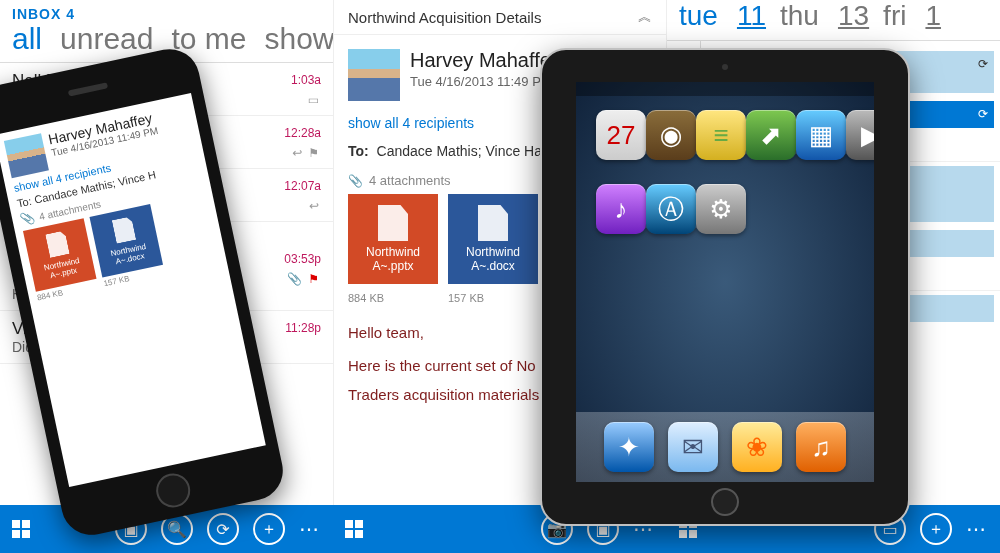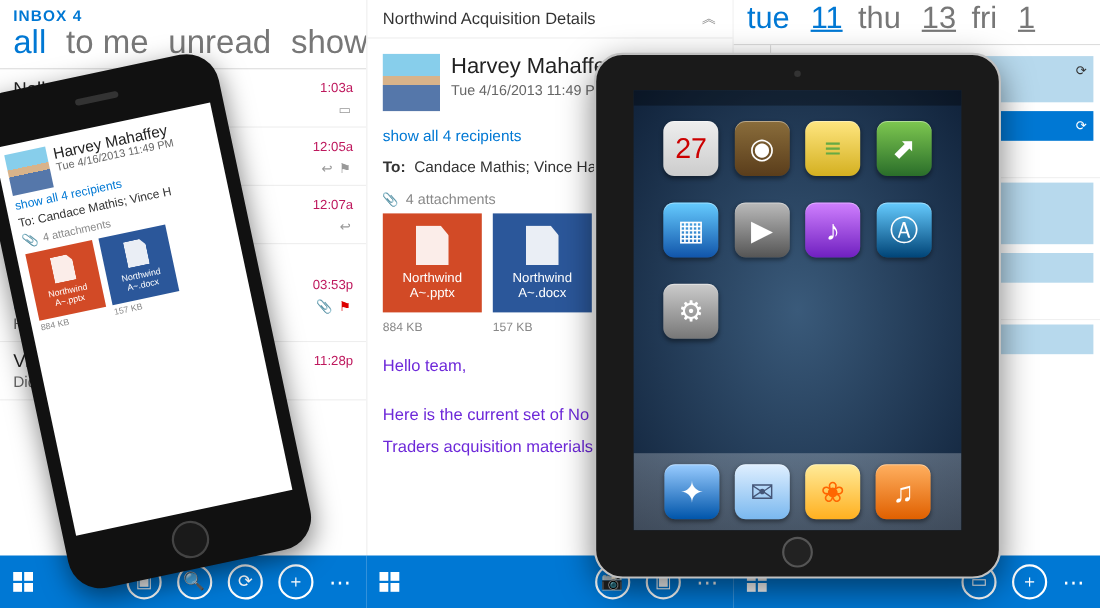--- a/index.html
+++ b/index.html
@@ -32,21 +32,21 @@
   .show-rcpt { color: #0078d4; font-size: 14px; padding: 0 14px 6px; cursor: pointer; }
   .to-line { font-size: 14px; color: #333; padding: 6px 14px; }
   .att-line { display: flex; align-items: center; gap: 6px; padding: 8px 14px 6px; color: #888; font-size: 13px; }
   .att-row { display: flex; gap: 10px; padding: 0 14px 6px; }
   .att { width: 90px; height: 90px; color: #fff; display: flex; flex-direction: column; align-items: center; justify-content: center; font-size: 12px; text-align: center; gap: 4px; }
   .att.pptx { background: #d24a26; }
   .att.docx { background: #2b579a; }
   .att .ic { width: 30px; height: 36px; background: #fff; opacity: 0.9; clip-path: polygon(0 0,75% 0,100% 25%,100% 100%,0 100%); }
   .att-sizes { display: flex; gap: 10px; padding: 2px 14px 14px; }
   .att-sizes span { width: 90px; font-size: 11px; color: #888; }
-  .body-text { padding: 4px 14px; font-size: 15px; color: #6d28d9; line-height: 1.4; }
+  .body-text { padding: 4px 14px; font-size: 15px; color: #7f1d1d; line-height: 1.4; }
 
   
   .pane3 { position: absolute; left: 667px; top: 0; width: 333px; height: 553px; background: #fff; }
   .cal-date-label { color: #0078d4; font-size: 13px; font-weight: 600; padding: 6px 12px 0; letter-spacing: 1px; }
   .days { display: flex; gap: 14px; padding: 0 12px 8px; font-size: 28px; font-weight: 300; white-space: nowrap; }
   .days .d { color: #777; cursor: pointer; }
   .days .d .num { margin-left: 19px; text-decoration: underline; }
   .days .d.active { color: #0078d4; }
   .cal-body { display: flex; border-top: 1px solid #ddd; }
   .gutter { width: 34px; border-right: 1px solid #ddd; }
@@ -84,53 +84,53 @@
   .iphone .att .ic { width: 20px; height: 24px; }
   .iphone .att-sizes { padding: 2px 0; gap: 6px; }
   .iphone .att-sizes span { width: 62px; font-size: 8px; }
 
   
   .ipad { position: absolute; left: 540px; top: 48px; width: 370px; height: 478px; background: #1a1a1a; border: 2px solid #c0c0c0; border-radius: 26px; box-shadow: 0 10px 30px rgba(0,0,0,0.5); padding: 32px 34px 42px; }
   .ipad .cam { position: absolute; top: 14px; left: 50%; transform: translateX(-50%); width: 6px; height: 6px; background: #333; border-radius: 50%; }
   .ipad .home { position: absolute; bottom: 8px; left: 50%; transform: translateX(-50%); width: 28px; height: 28px; border: 2px solid #555; border-radius: 50%; background: #222; }
   .ipad .screen { width: 100%; height: 100%; background: radial-gradient(ellipse at center, #3a5a7a 0%, #10223a 100%); position: relative; overflow: hidden; }
   .ipad .status { position: absolute; top: 0; left: 0; right: 0; height: 14px; background: rgba(0,0,0,0.35); }
-  .ipad .icon-grid { position: absolute; top: 28px; left: 0; right: 0; display: grid; grid-template-columns: repeat(4, 1fr); gap: 24px 0; padding: 0 20px; justify-items: center; }
+  .ipad .icon-grid { position: absolute; top: 28px; left: 0; right: 0; display: grid; grid-template-columns: repeat(6, 1fr); gap: 24px 0; padding: 0 20px; justify-items: center; }
   .app-icon { width: 50px; height: 50px; border-radius: 10px; box-shadow: 0 2px 4px rgba(0,0,0,0.4), inset 0 1px 0 rgba(255,255,255,0.4); display: flex; align-items: center; justify-content: center; font-size: 26px; color: #fff; }
   .ipad .dock { position: absolute; bottom: 0; left: 0; right: 0; height: 70px; background: linear-gradient(180deg, rgba(255,255,255,0.25), rgba(150,150,150,0.35)); display: flex; justify-content: center; gap: 14px; align-items: center; }
   .dock .app-icon { width: 50px; height: 50px; }
   .clip { font-size: 12px; }
 </style>
 </head>
 <body>
 
 <div class="canvas">
 
   <div class="pane1">
     <div class="inbox-label">INBOX  4</div>
     <div class="tabs">
       <div class="tab active">all</div>
+      <div class="tab">unread</div>
       <div class="tab">to me</div>
-      <div class="tab">unread</div>
       <div class="tab">show</div>
     </div>
     <div class="divider"></div>
 
     <div class="msg">
       <div class="from">Nell Frost; Meghan Ca</div>
       <div class="subj">Weekly — ngineers</div>
       <div class="time">1:03a</div>
       <div class="si">
           <span>▭</span>
         </div>
     </div>
     <div class="msg">
       <div class="from">Harge</div>
       <div class="subj">n Toys</div>
-      <div class="time">12:05a</div>
+      <div class="time">12:28a</div>
       <div class="si">
           <span>↩</span>
           <span>⚑</span>
         </div>
     </div>
     <div class="msg">
       <div class="from">a</div>
       <div class="preview">ate/time</div>
       <div class="time">12:07a</div>
       <div class="si">
@@ -186,21 +186,21 @@
       <div class="att docx">
         <div class="ic"></div>
         <span>Northwind A~.docx</span>
       </div>
     </div>
     <div class="att-sizes">
       <span>884 KB</span>
       <span>157 KB</span>
     </div>
     <div class="body-text">Hello team,</div>
-    <div class="body-text" style="margin-top:16px">Here is the current set of No</div>
+    <div class="body-text" style="margin-top:4px">Here is the current set of No</div>
     <div class="body-text">Traders acquisition materials.</div>
   </div>
 
   <div class="pane3">
     <div class="days">
       <div class="d active"><span>tue</span><span class="num">11</span></div>
       <div class="d"><span>thu</span><span class="num">13</span></div>
       <div class="d"><span>fri</span><span class="num">1</span></div>
     </div>
     <div class="cal-body">

